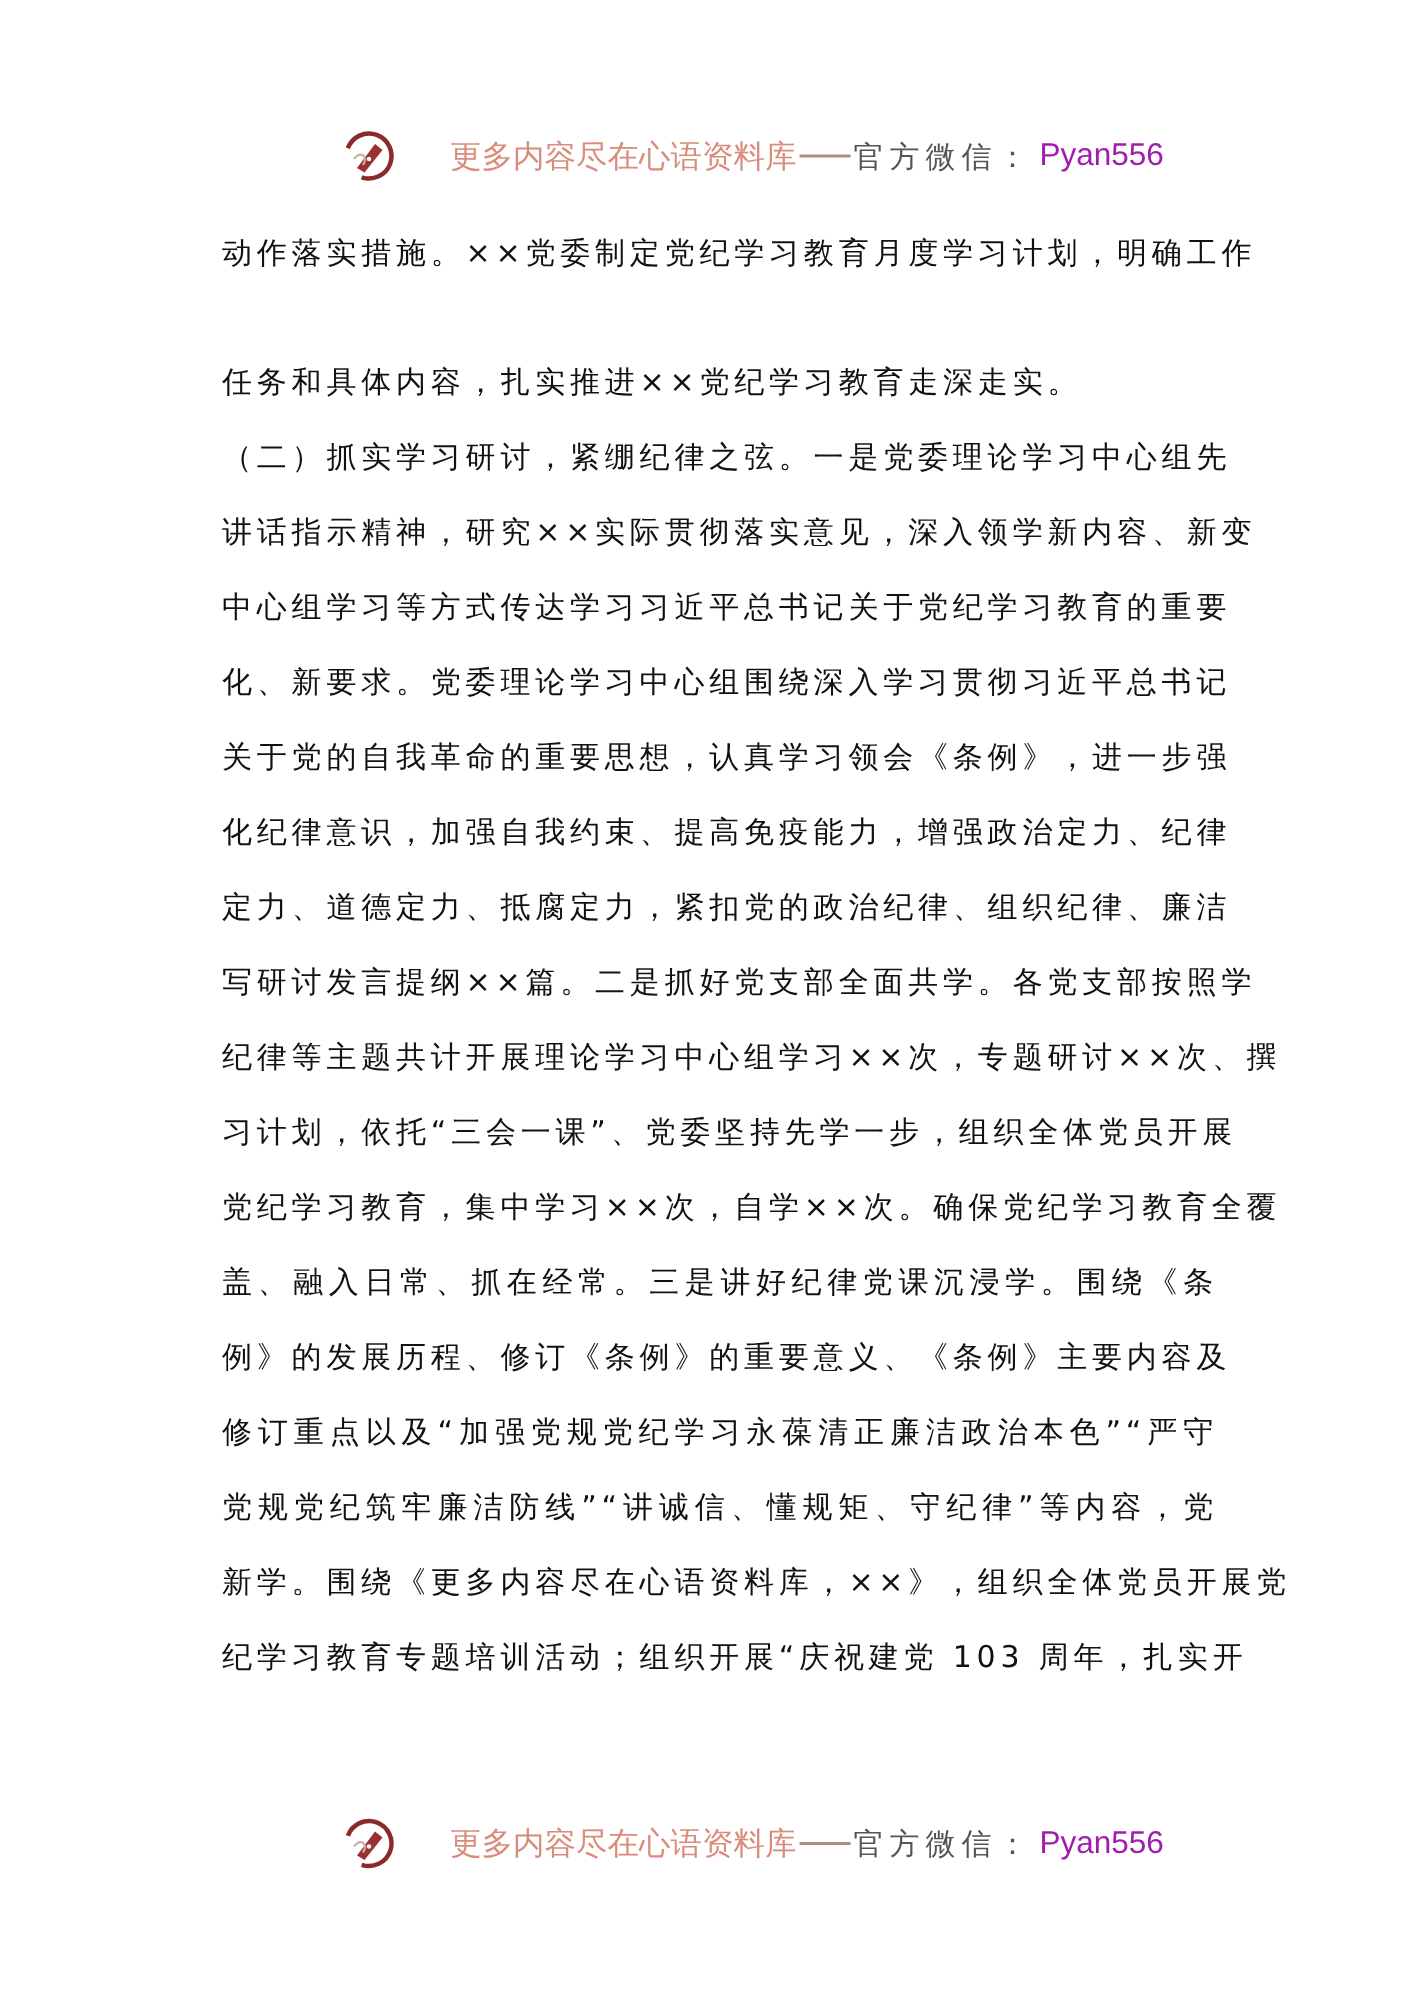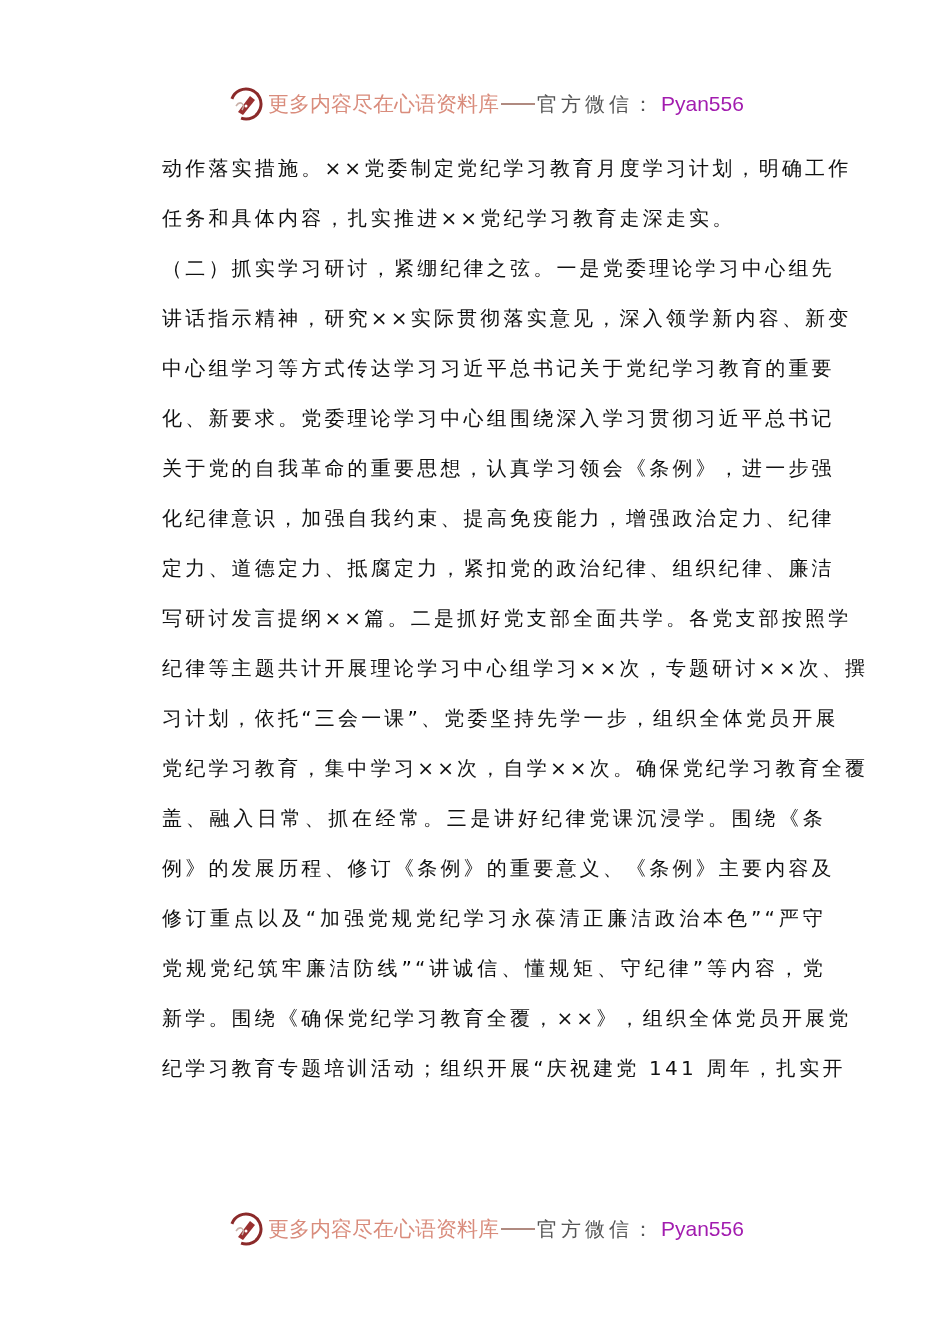--- a/index.html
+++ b/index.html
@@ -28,20 +28,21 @@
       width: 36px;
       height: 36px;
       margin-right: 4px;
       flex: 0 0 auto;
     }
     .wm-brand {
       font-family: "DejaVu Serif", "Liberation Serif", serif;
       font-size: 21px;
       color: #d98c7c;
       letter-spacing: 0px;
+      margin-left: 32px;
     }
     .wm-dash {
       display: inline-block;
       width: 34px;
       height: 2px;
       background: #b08a80;
       margin: 0 2px;
       vertical-align: middle;
     }
     .wm-official {
@@ -51,36 +52,37 @@
       letter-spacing: 4px;
     }
     .wm-id {
       font-family: "Liberation Sans", sans-serif;
       font-size: 21px;
       color: #a21caf;
       margin-left: 4px;
     }
     .content {
       position: absolute;
-      left: 162px;
+      left: 148px;
       top: 150px;
       width: 664px;
     }
     .line {
       height: 50px;
       line-height: 36px;
       font-size: 20px;
       color: #111111;
       letter-spacing: 3.2px;
       white-space: nowrap;
       text-align: justify;
       text-align-last: justify;
     }
     .line.last-para-end {
       text-align-last: left;
+      margin-top: 36px;
     }
   </style>
 </head>
 <body>
 
 <div class="watermark top">
   <svg class="wm-logo" viewBox="0 0 36 36">
     <circle cx="18" cy="18" r="15" fill="none" stroke="#8b2a2a" stroke-width="3" stroke-dasharray="70 25" transform="rotate(200 18 18)"></circle>
     <path d="M10 26 L22 10 L27 14 L15 29 Z" fill="#9a3030"></path>
     <path d="M8 20 C12 14, 18 18, 14 24" fill="none" stroke="#c9b0a8" stroke-width="1.5"></path>
@@ -103,22 +105,22 @@
   <div class="line">化纪律意识，加强自我约束、提高免疫能力，增强政治定力、纪律</div>
   <div class="line">定力、道德定力、抵腐定力，紧扣党的政治纪律、组织纪律、廉洁</div>
   <div class="line">写研讨发言提纲××篇。二是抓好党支部全面共学。各党支部按照学</div>
   <div class="line">纪律等主题共计开展理论学习中心组学习××次，专题研讨××次、撰</div>
   <div class="line">习计划，依托“三会一课”、党委坚持先学一步，组织全体党员开展</div>
   <div class="line">党纪学习教育，集中学习××次，自学××次。确保党纪学习教育全覆</div>
   <div class="line">盖、融入日常、抓在经常。三是讲好纪律党课沉浸学。围绕《条</div>
   <div class="line">例》的发展历程、修订《条例》的重要意义、《条例》主要内容及</div>
   <div class="line">修订重点以及“加强党规党纪学习永葆清正廉洁政治本色”“严守</div>
   <div class="line">党规党纪筑牢廉洁防线”“讲诚信、懂规矩、守纪律”等内容，党</div>
-  <div class="line">新学。围绕《确保党纪学习教育全覆，××》，组织全体党员开展党</div>
-  <div class="line">纪学习教育专题培训活动；组织开展“庆祝建党 141 周年，扎实开</div>
+  <div class="line">新学。围绕《更多内容尽在心语资料库，××》，组织全体党员开展党</div>
+  <div class="line">纪学习教育专题培训活动；组织开展“庆祝建党 103 周年，扎实开</div>
 </div>
 
 <div class="watermark bottom">
   <svg class="wm-logo" viewBox="0 0 36 36">
     <circle cx="18" cy="18" r="15" fill="none" stroke="#8b2a2a" stroke-width="3" stroke-dasharray="70 25" transform="rotate(200 18 18)"></circle>
     <path d="M10 26 L22 10 L27 14 L15 29 Z" fill="#9a3030"></path>
     <path d="M8 20 C12 14, 18 18, 14 24" fill="none" stroke="#c9b0a8" stroke-width="1.5"></path>
     <circle cx="18" cy="20" r="1.5" fill="#ffffff"></circle>
   </svg>
   <span class="wm-brand">更多内容尽在心语资料库</span>

